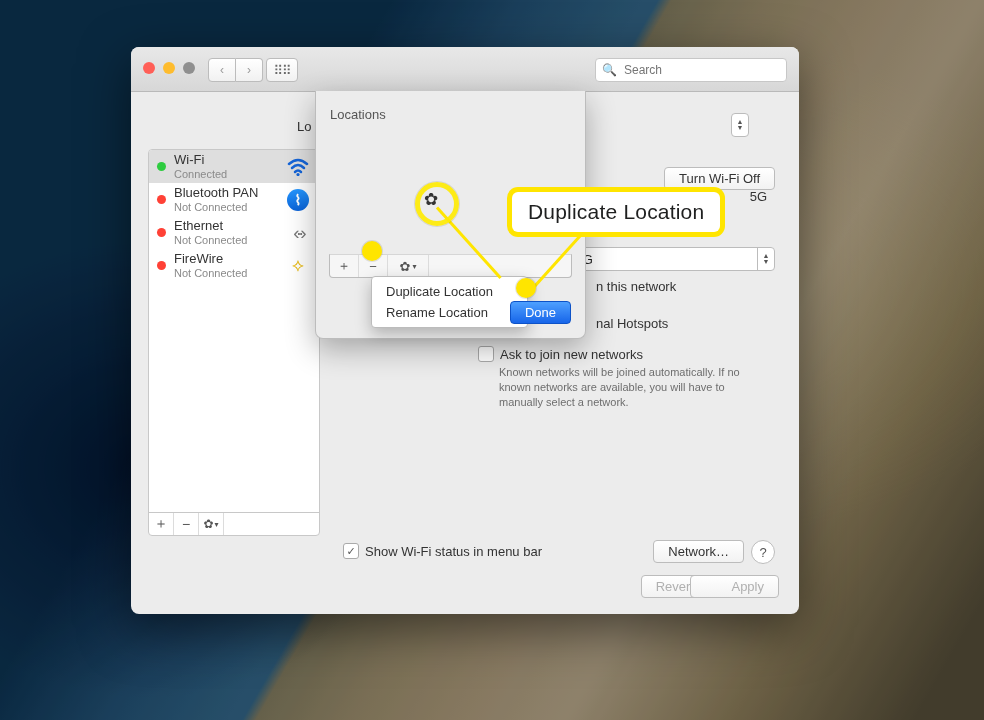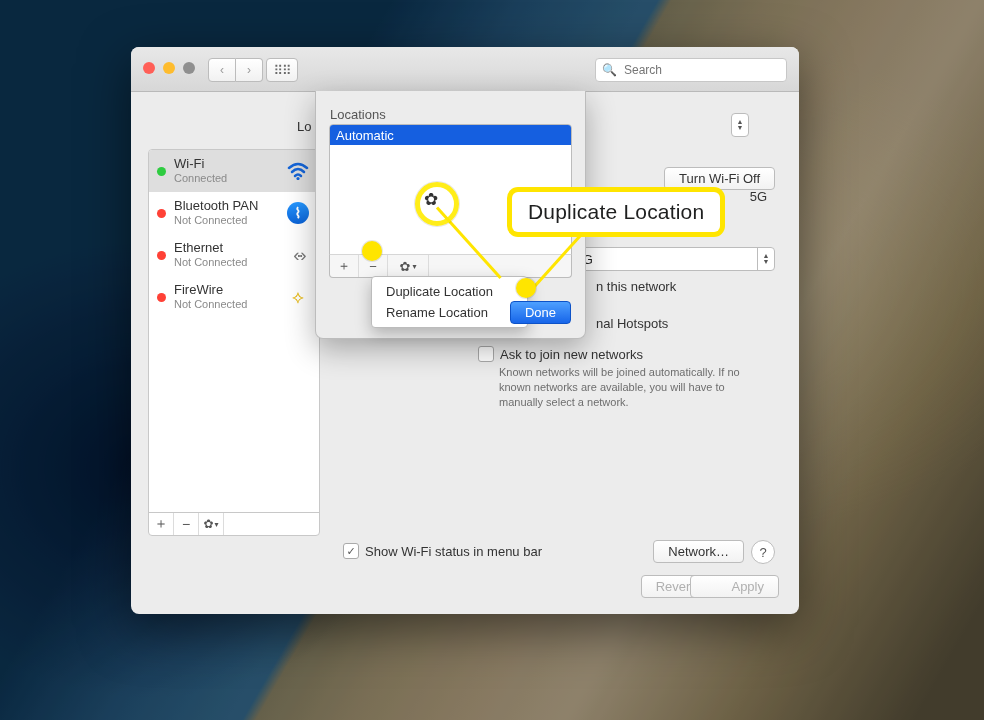--- a/index.html
+++ b/index.html
@@ -48,21 +48,21 @@
   .searchwrap input{border:none;outline:none;font-size:12px;flex:1;
     background:transparent;color:#333;}
   .mag{font-size:12px;}
 
   #body{position:absolute;top:44px;left:0;right:0;bottom:0;}
   .locshort{position:absolute;top:28px;left:166px;color:#333;}
 
   
   #sidebar{position:absolute;top:58px;left:17px;width:170px;height:385px;
     background:#fff;border:1px solid #c8c8c8;border-radius:4px;overflow:hidden;}
-  .nif{height:42px;display:flex;align-items:center;padding:0 8px;gap:8px;}
+  .nif{height:33px;display:flex;align-items:center;padding:0 8px;gap:8px;}
   .nif.sel{background:#dedede;}
   .dot{width:9px;height:9px;border-radius:50%;}
   .dot.g{background:#2ecc40;}
   .dot.r{background:#ff4136;}
   .niftxt{flex:1;line-height:1.15;}
   .nifname{color:#333;}
   .nifst{color:#8a8a8a;font-size:11px;}
   .nificon{width:26px;height:26px;display:flex;align-items:center;justify-content:center;}
   .bt-icon{width:22px;height:22px;border-radius:50%;
     background:linear-gradient(#2597ff,#0b63d8);color:#fff;display:flex;
@@ -271,23 +271,20 @@
     <div id="adv" class="btn">Network…</div>
     <div id="help">
       <span>?</span>
     </div>
     <div id="revert" class="btn dis">Revert</div>
     <div id="apply" class="btn dis">Apply</div>
   </div>
 
   <div id="sheet">
     <div class="listlbl">Locations</div>
-    <div class="listbox">
-      <div class="lrow sel">Automatic</div>
-    </div>
     <div class="listfoot">
       <div class="lfbtn">＋</div>
       <div class="lfbtn">−</div>
       <div class="lfbtn wide">
         <span>✿</span>
         <span class="dd">▾</span>
       </div>
     </div>
     <div id="gearmenu">
       <div class="mi">Duplicate Location</div>

